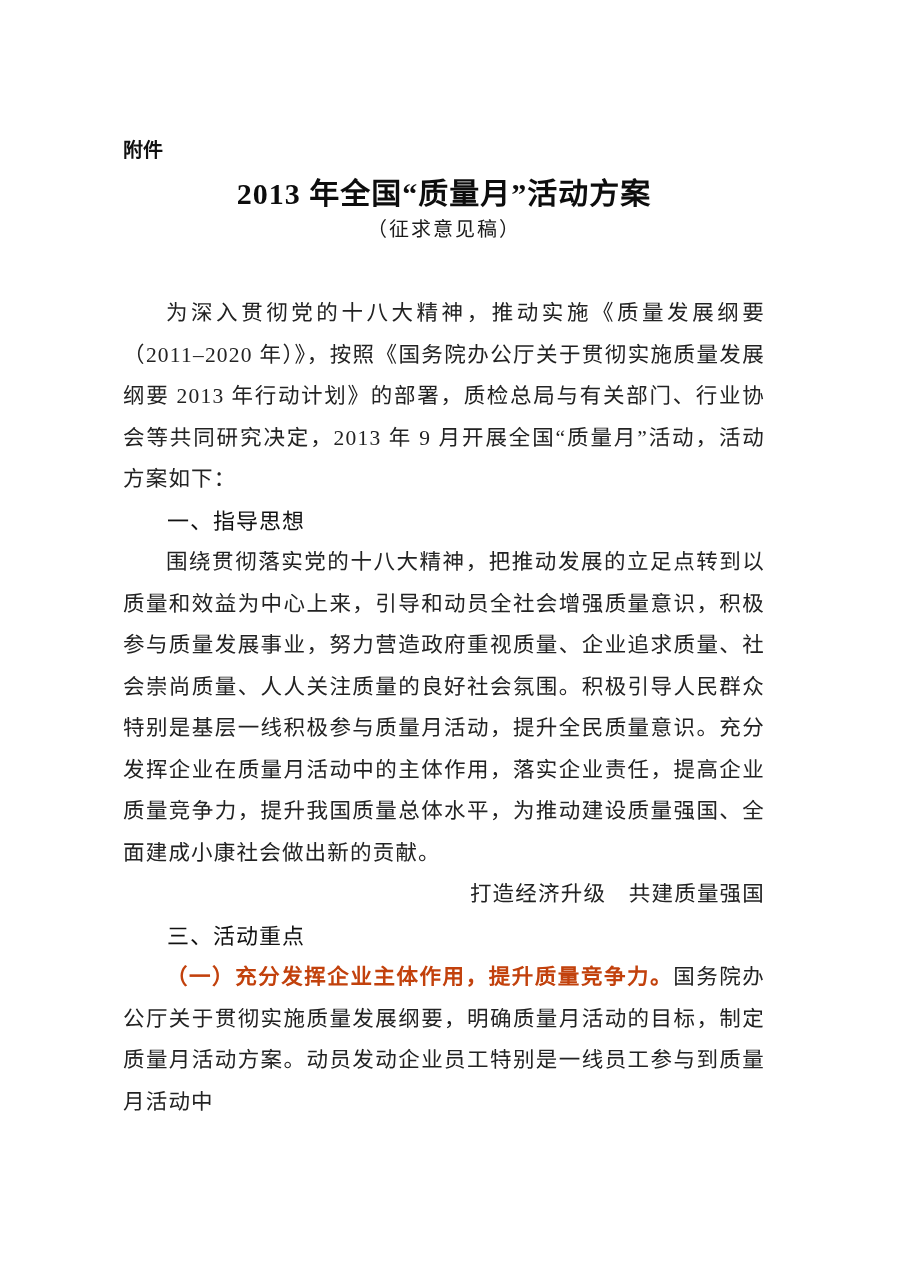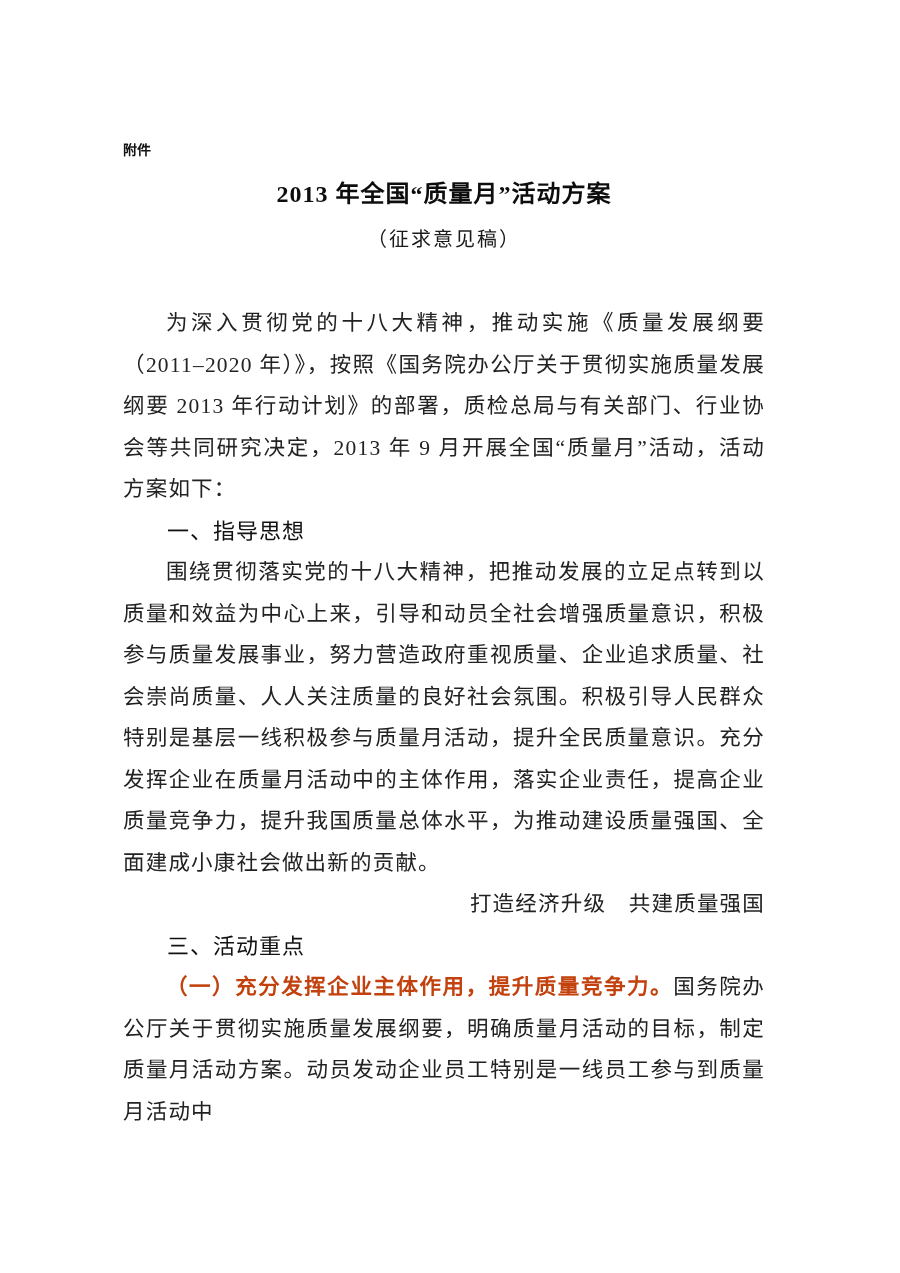--- a/index.html
+++ b/index.html
@@ -17,36 +17,36 @@
   .page {
     box-sizing: border-box;
     width: 900px;
     height: 1273px;
     padding: 138px 135px 40px 123px;
     background: #ffffff;
   }
   .attachment {
     font-family: "Liberation Sans", "DejaVu Sans", sans-serif;
     font-weight: 700;
-    font-size: 14px;
+    font-size: 20px;
     line-height: 24px;
     color: #111111;
   }
   .doc-title {
     margin: 14px 0 0 0;
     text-align: center;
     font-family: "Liberation Serif", "DejaVu Serif", serif;
     font-weight: 700;
-    font-size: 24px;
+    font-size: 30px;
     line-height: 36px;
     letter-spacing: 1px;
     color: #0d0d0d;
   }
   .doc-subtitle {
-    margin-top: 13px;
+    margin-top: 3px;
     text-align: center;
     font-size: 20px;
     line-height: 28px;
     letter-spacing: 2px;
     color: #1a1a1a;
   }
   .body-text {
     margin: 0;
     font-size: 21.5px;
     line-height: 41.5px;

